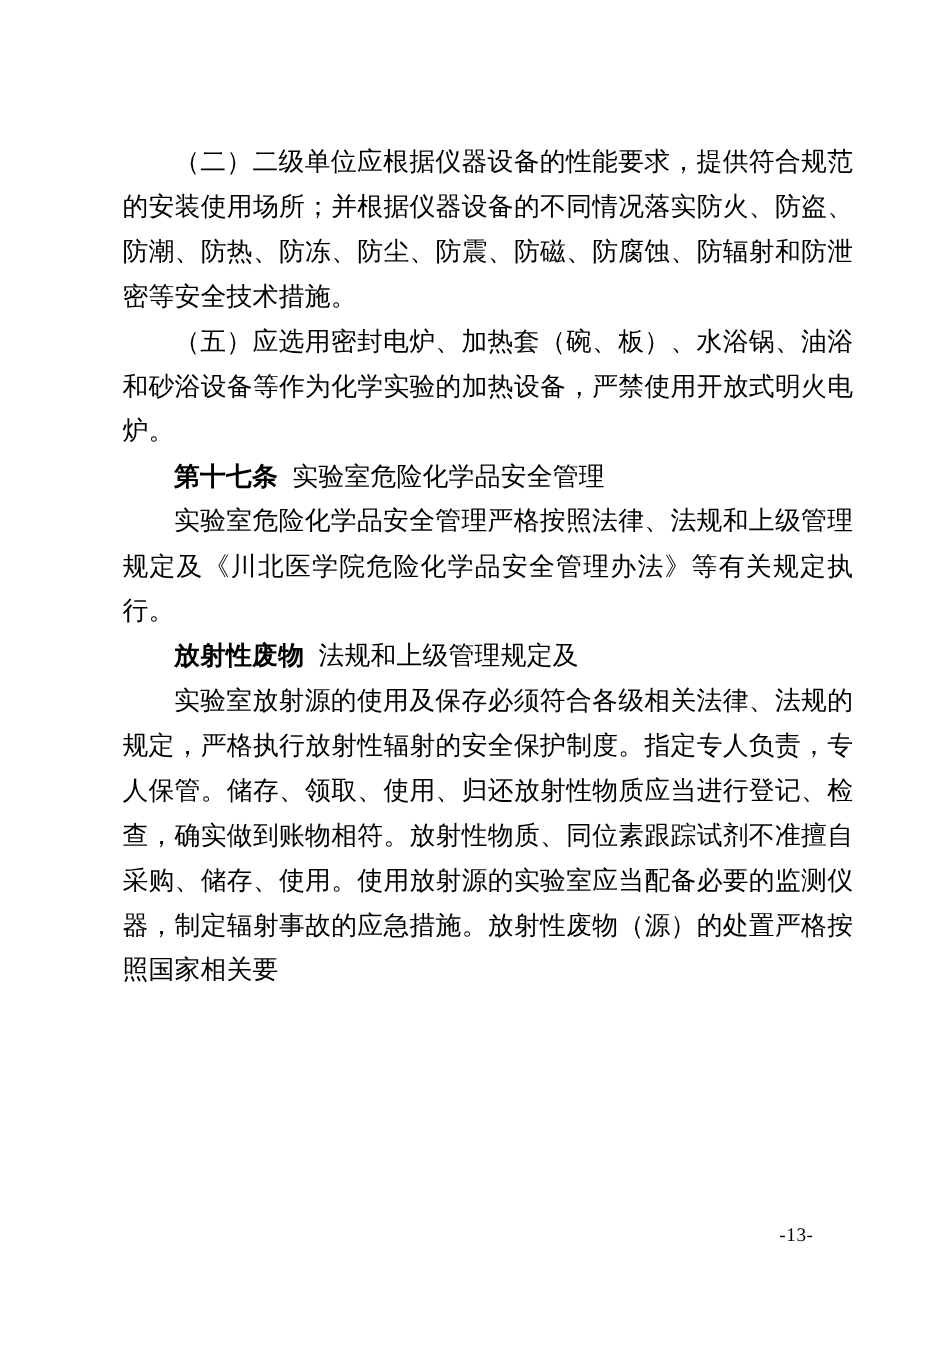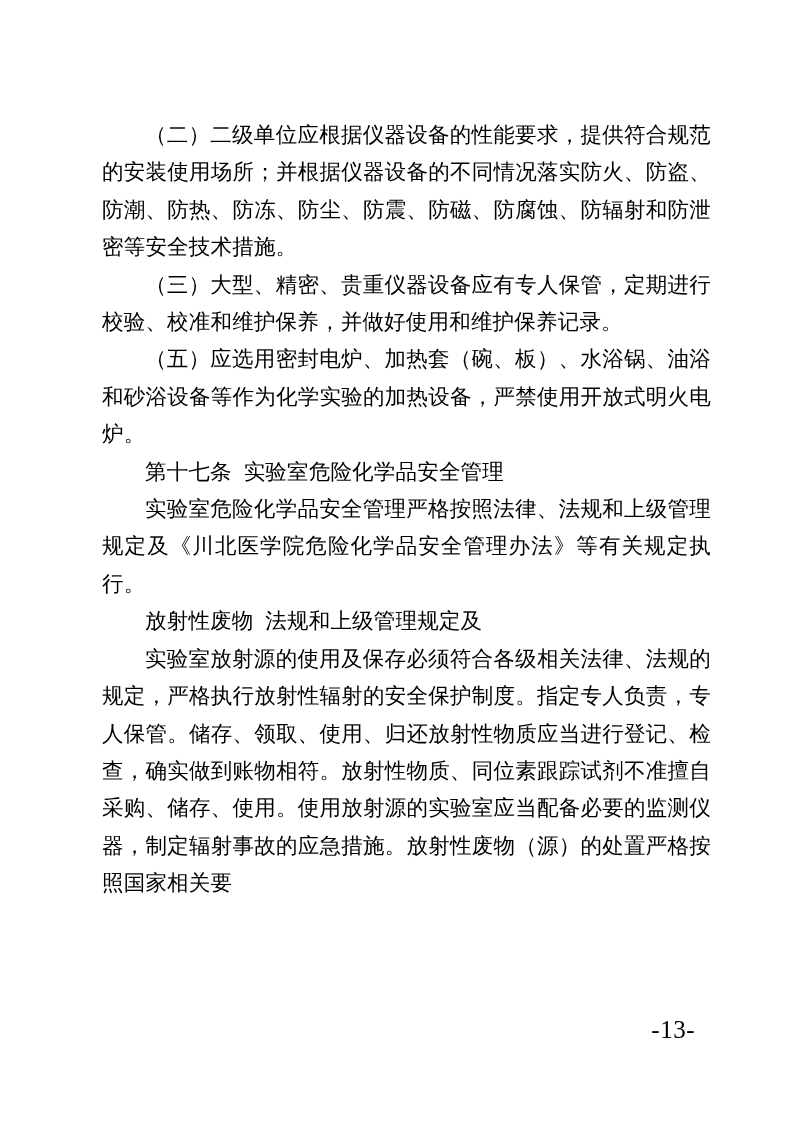--- a/index.html
+++ b/index.html
@@ -25,42 +25,41 @@
   .para {
     margin: 0;
     font-size: 21.5px;
     line-height: 37.4px;
     text-align: justify;
     text-indent: 2em;
     letter-spacing: 0.2px;
     word-break: break-all;
   }
   .para .term {
-    font-weight: normal;
+    font-weight: bold;
     margin-right: 0.55em;
   }
   .page-number {
     position: absolute;
-    right: 98px;
+    right: 115px;
     top: 1018px;
-    font-size: 25px;
+    font-size: 16px;
     line-height: 24px;
     letter-spacing: 0.5px;
     text-align: right;
   }
 </style>
 </head>
 <body>
 
 <div class="page">
   <div class="content">
 
     <p class="para">（二）二级单位应根据仪器设备的性能要求，提供符合规范的安装使用场所；并根据仪器设备的不同情况落实防火、防盗、防潮、防热、防冻、防尘、防震、防磁、防腐蚀、防辐射和防泄密等安全技术措施。</p>
 
-    <p class="para">（三）大型、精密、贵重仪器设备应有专人保管，定期进行校验、校准和维护保养，并做好使用和维护保养记录。</p>
 
 
     <p class="para">（五）应选用密封电炉、加热套（碗、板）、水浴锅、油浴和砂浴设备等作为化学实验的加热设备，严禁使用开放式明火电炉。</p>
 
 
     <p class="para heading">
       <b class="term">第十七条</b><span>实验室危险化学品安全管理</span>
     </p>
 
     <p class="para">实验室危险化学品安全管理严格按照法律、法规和上级管理规定及《川北医学院危险化学品安全管理办法》等有关规定执行。</p>

